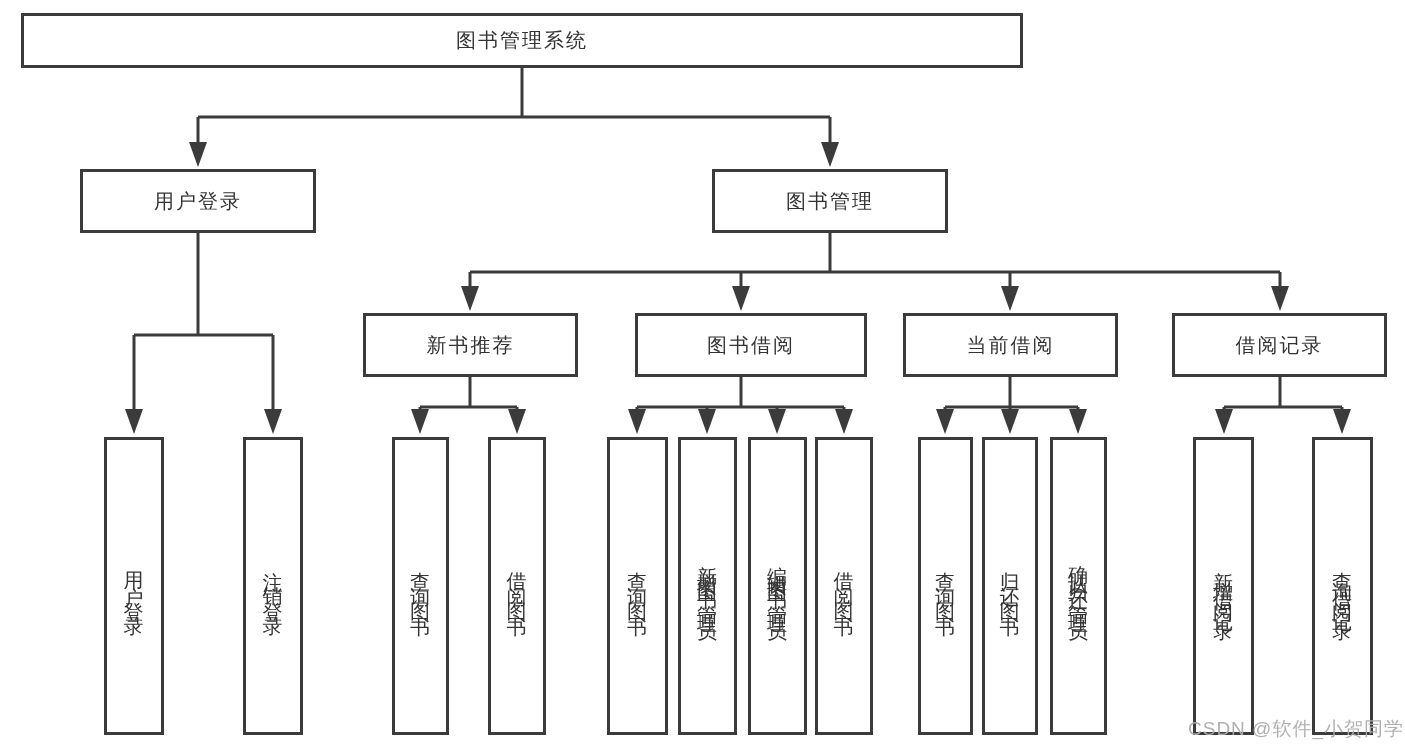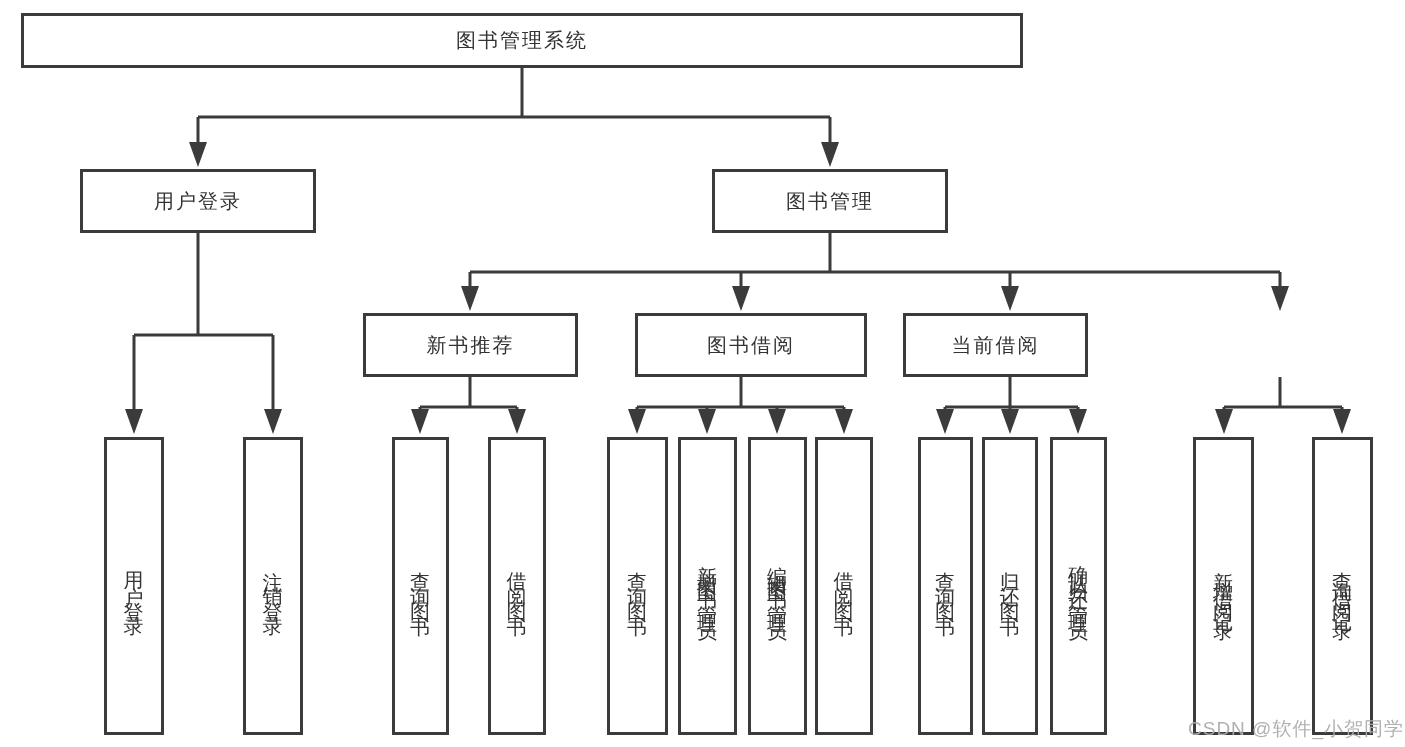--- a/index.html
+++ b/index.html
@@ -134,22 +134,25 @@
   <div class="box h-box" style="left:363px;top:313px;width:215px;height:64px">
     <span>新书推荐</span>
   </div>
 
   <div class="box h-box" style="left:712px;top:169px;width:236px;height:64px">
     <span>图书管理</span>
   </div>
   <div class="box h-box" style="left:635px;top:313px;width:232px;height:64px">
     <span>图书借阅</span>
   </div>
-  <div class="box h-box" style="left:903px;top:313px;width:185px;height:64px">
+  <div class="box h-box" style="left:903px;top:313px;width:215px;height:64px">
     <span>当前借阅</span>
+  </div>
+  <div class="box h-box" style="left:1172px;top:313px;width:215px;height:64px">
+    <span>借阅记录</span>
   </div>
 
   <div class="box v-box sp-wide" style="left:104px;top:437px;width:60px;height:298px">
     <span>用户登录</span>
   </div>
   <div class="box v-box sp-wide" style="left:243px;top:437px;width:60px;height:298px">
     <span>注销登录</span>
   </div>
 
   <div class="box v-box sp-wide" style="left:392px;top:437px;width:57px;height:298px">

